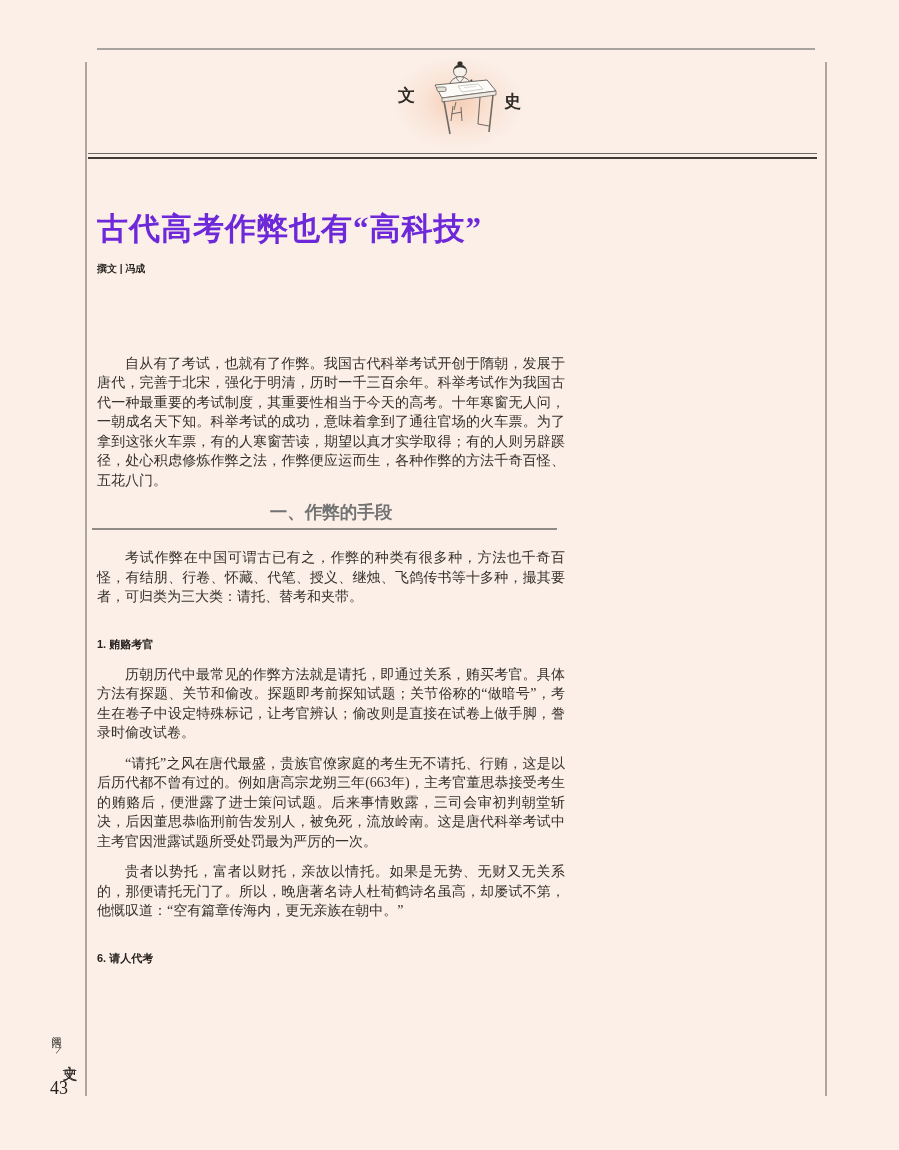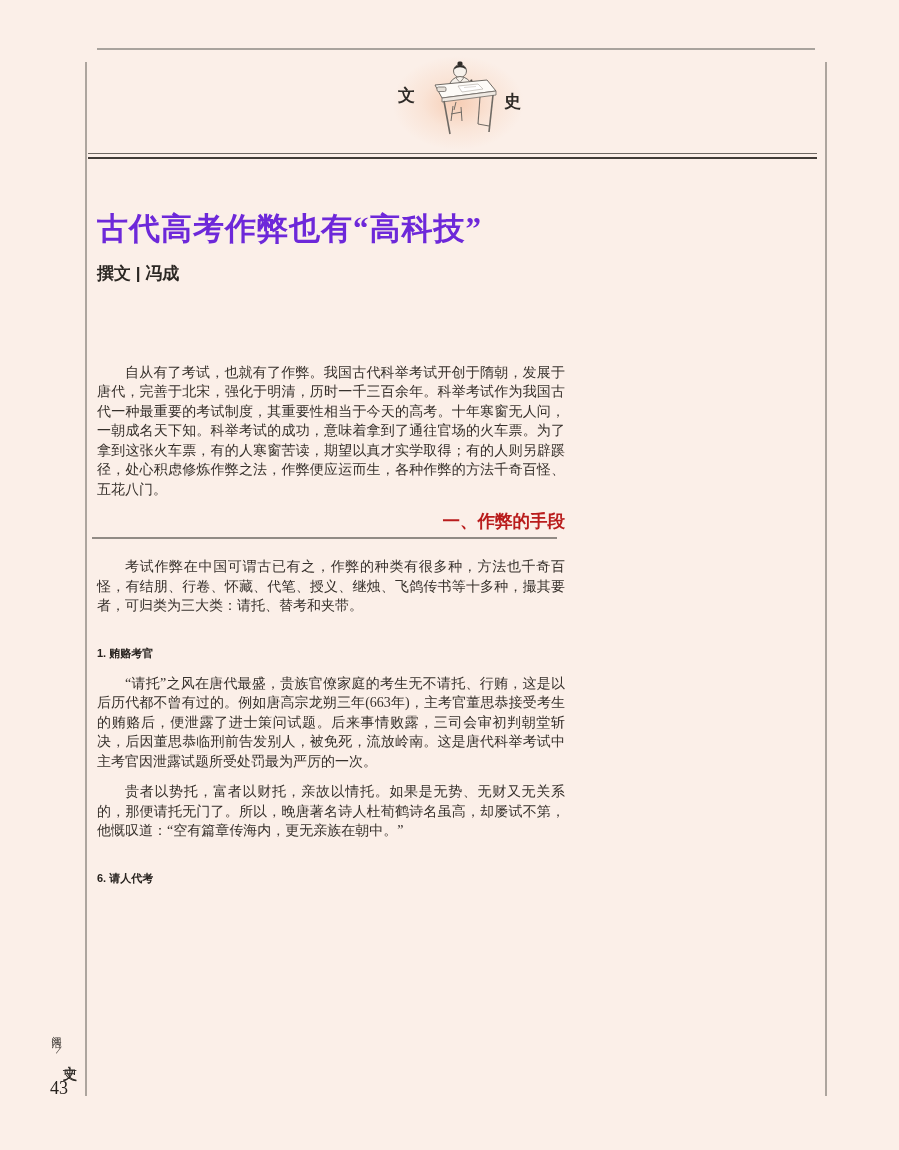--- a/index.html
+++ b/index.html
@@ -47,31 +47,31 @@
   
   .content{
     position:absolute;left:97px;top:195px;width:468px;
   }
   .title{
     margin:16px 0 0;font-size:31px;line-height:1.15;font-weight:bold;
     color:#6d28d9;letter-spacing:1px;
     font-family:"Liberation Serif","DejaVu Serif",serif;
   }
   .byline{
-    margin-top:15px;font-size:17px;font-weight:bold;color:#2b2723;
+    margin-top:15px;font-size:10px;font-weight:bold;color:#2b2723;
     font-family:"Liberation Sans","DejaVu Sans",sans-serif;
   }
   .content p{
     font-size:14px;line-height:19.5px;margin:0 0 11px;
     text-indent:2em;text-align:justify;color:#36302b;
   }
   p.intro{margin-top:78px;}
   .section-heading{
     margin:8px 0 5px;font-size:17.5px;line-height:22px;font-weight:bold;
-    text-align:right;color:#b91c1c;
+    text-align:center;color:#737373;
     font-family:"Liberation Serif","DejaVu Serif",serif;
   }
   .section-rule{
     height:0;border-top:2px solid #918b85;
     margin:0 0 18px -5px;width:465px;
   }
   .sub-heading{
     margin:27px 0 10px;font-size:11px;line-height:21px;font-weight:bold;
     color:#26211d;
     font-family:"Liberation Sans","DejaVu Sans",sans-serif;
@@ -147,20 +147,21 @@
     <div class="byline">撰文 | 冯成</div>
 
     <p class="intro">自从有了考试，也就有了作弊。我国古代科举考试开创于隋朝，发展于唐代，完善于北宋，强化于明清，历时一千三百余年。科举考试作为我国古代一种最重要的考试制度，其重要性相当于今天的高考。十年寒窗无人问，一朝成名天下知。科举考试的成功，意味着拿到了通往官场的火车票。为了拿到这张火车票，有的人寒窗苦读，期望以真才实学取得；有的人则另辟蹊径，处心积虑修炼作弊之法，作弊便应运而生，各种作弊的方法千奇百怪、五花八门。</p>
 
     <h2 class="section-heading">一、作弊的手段</h2>
     <div class="section-rule"></div>
 
     <p>考试作弊在中国可谓古已有之，作弊的种类有很多种，方法也千奇百怪，有结朋、行卷、怀藏、代笔、授义、继烛、飞鸽传书等十多种，撮其要者，可归类为三大类：请托、替考和夹带。</p>
 
     <h3 class="sub-heading">1. 贿赂考官</h3>
+    <p>历朝历代中最常见的作弊方法就是请托，即通过关系，贿买考官。具体方法有探题、关节和偷改。探题即考前探知试题；关节俗称的“做暗号”，考生在卷子中设定特殊标记，让考官辨认；偷改则是直接在试卷上做手脚，誊录时偷改试卷。</p>
     <p>“请托”之风在唐代最盛，贵族官僚家庭的考生无不请托、行贿，这是以后历代都不曾有过的。例如唐高宗龙朔三年(663年)，主考官董思恭接受考生的贿赂后，便泄露了进士策问试题。后来事情败露，三司会审初判朝堂斩决，后因董思恭临刑前告发别人，被免死，流放岭南。这是唐代科举考试中主考官因泄露试题所受处罚最为严厉的一次。</p>
     <p>贵者以势托，富者以财托，亲故以情托。如果是无势、无财又无关系的，那便请托无门了。所以，晚唐著名诗人杜荀鹤诗名虽高，却屡试不第，他慨叹道：“空有篇章传海内，更无亲族在朝中。”</p>
 
     <h3 class="sub-heading">6. 请人代考</h3>
   </div>
 
   <div class="folio">
     <span class="small-label">阅活</span>
     <span class="slash">/</span>
     <span class="large-label">文史</span>

